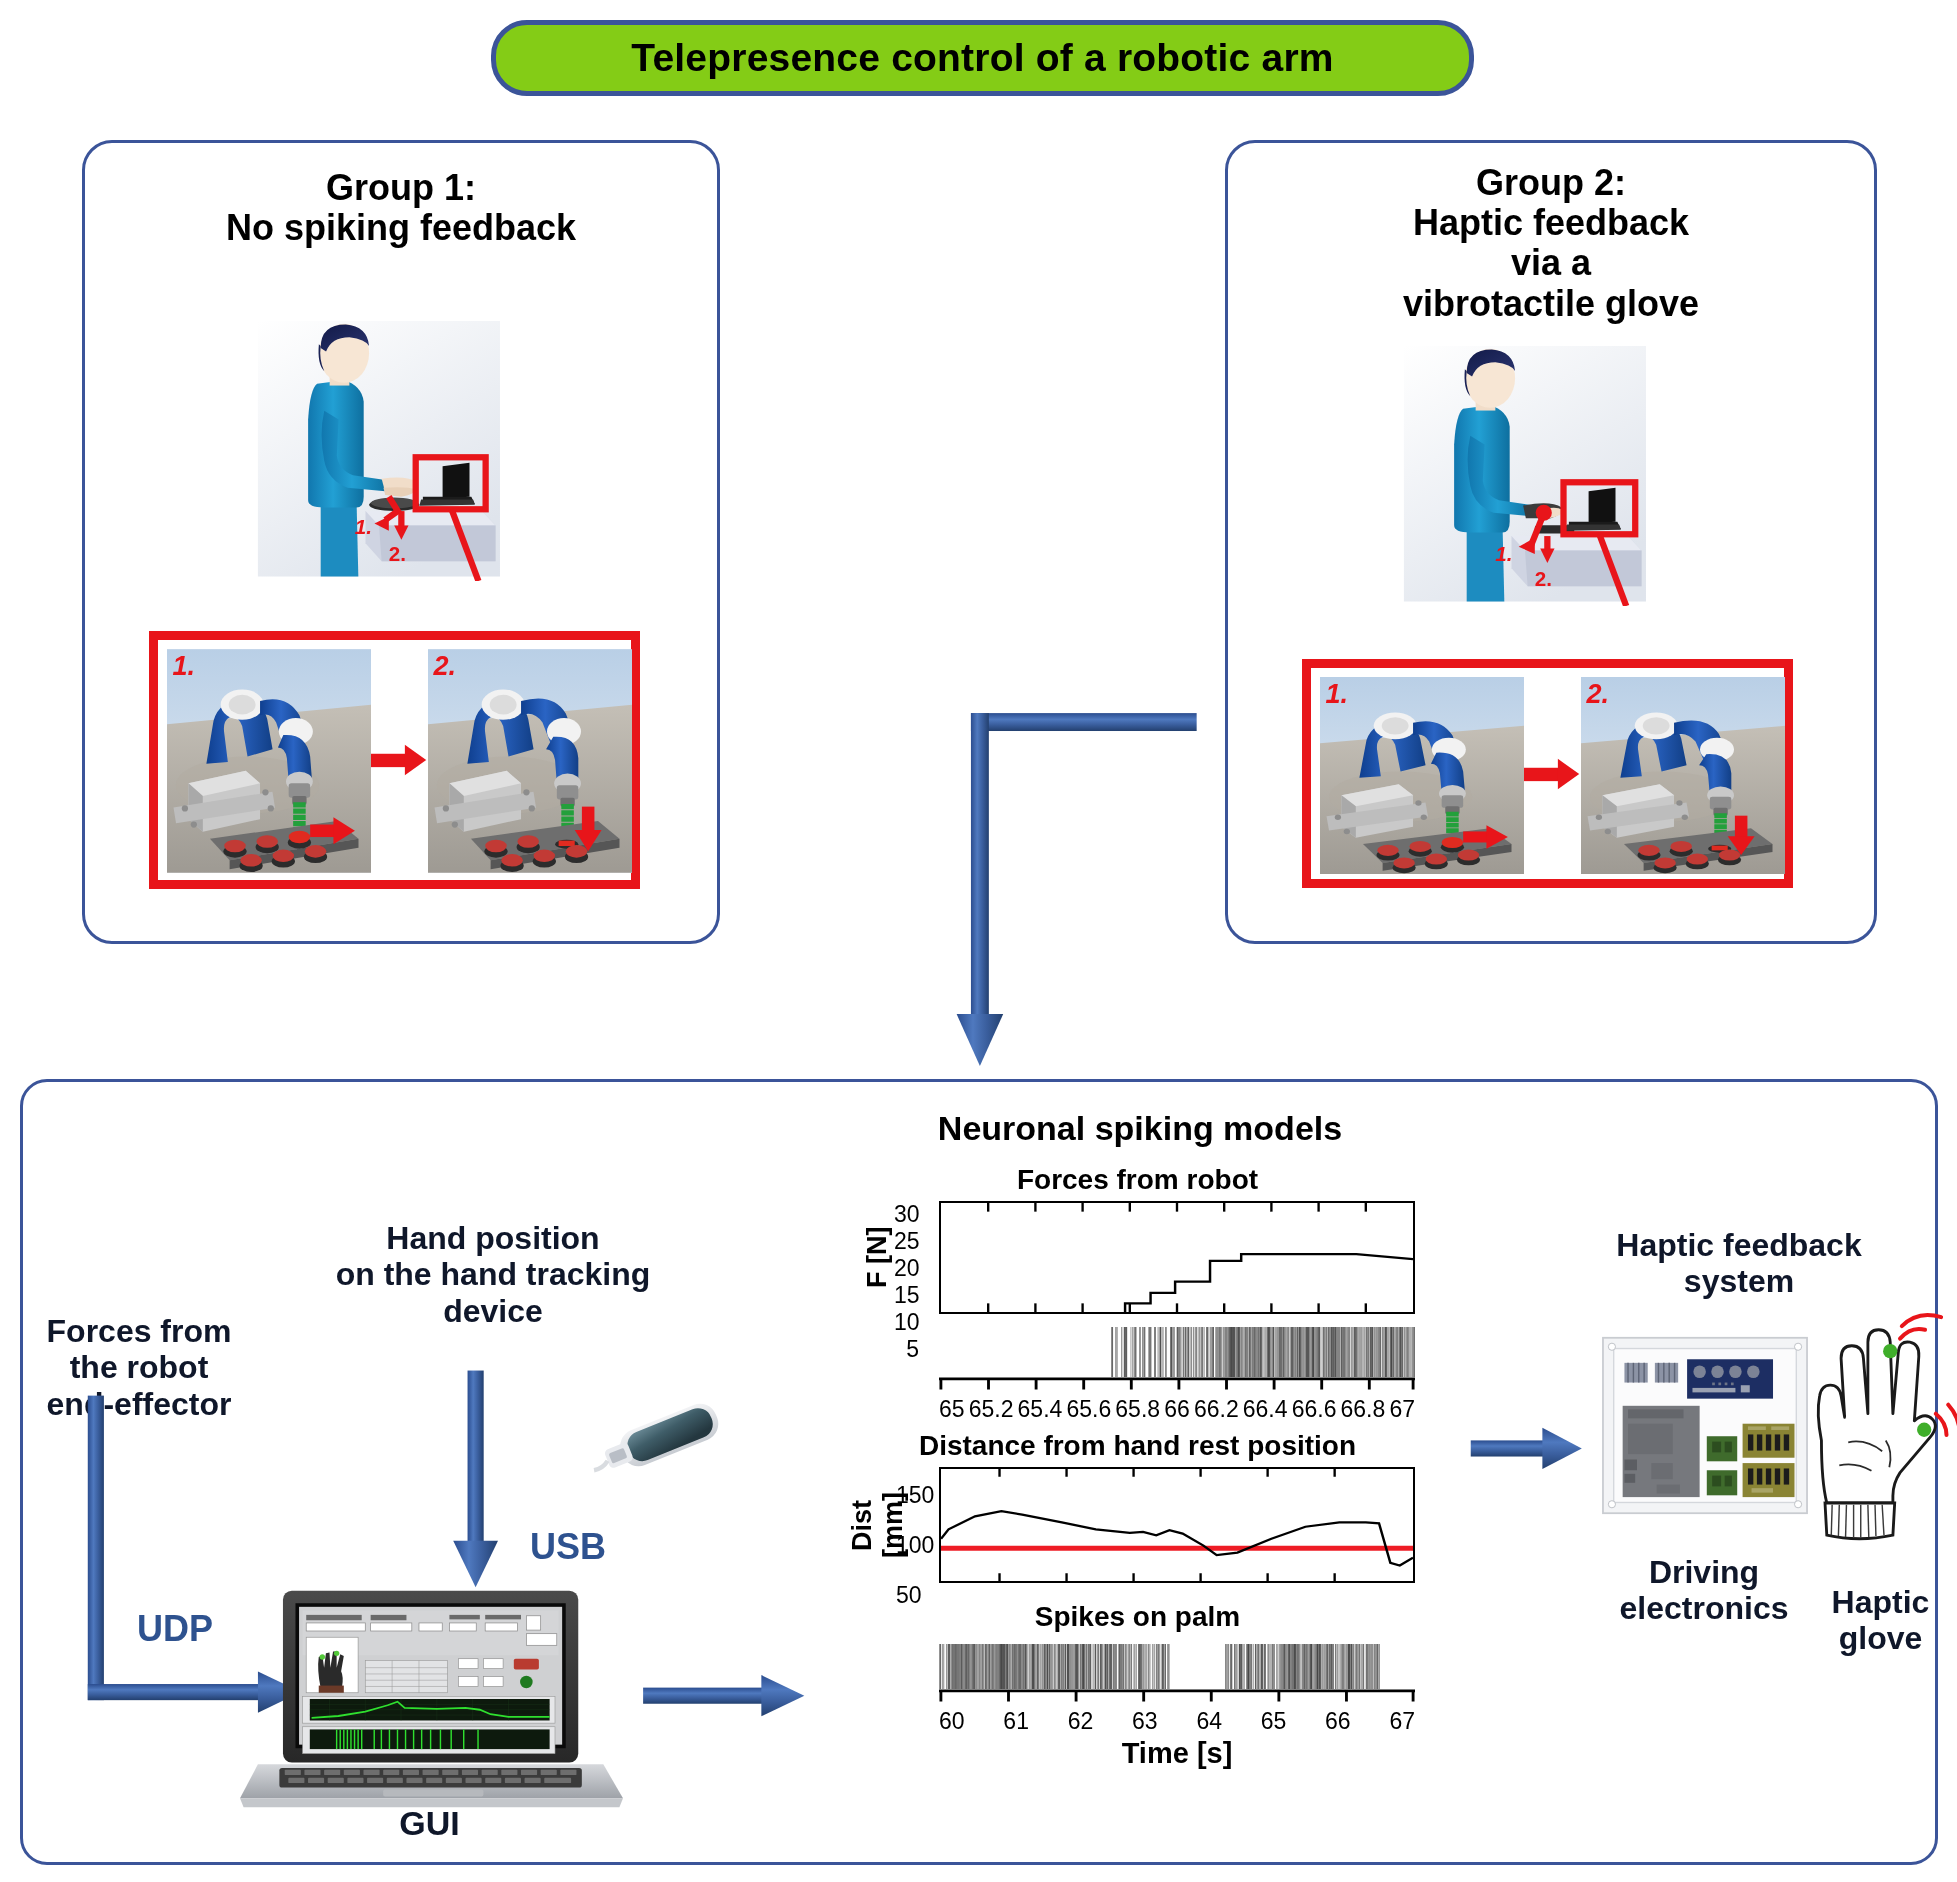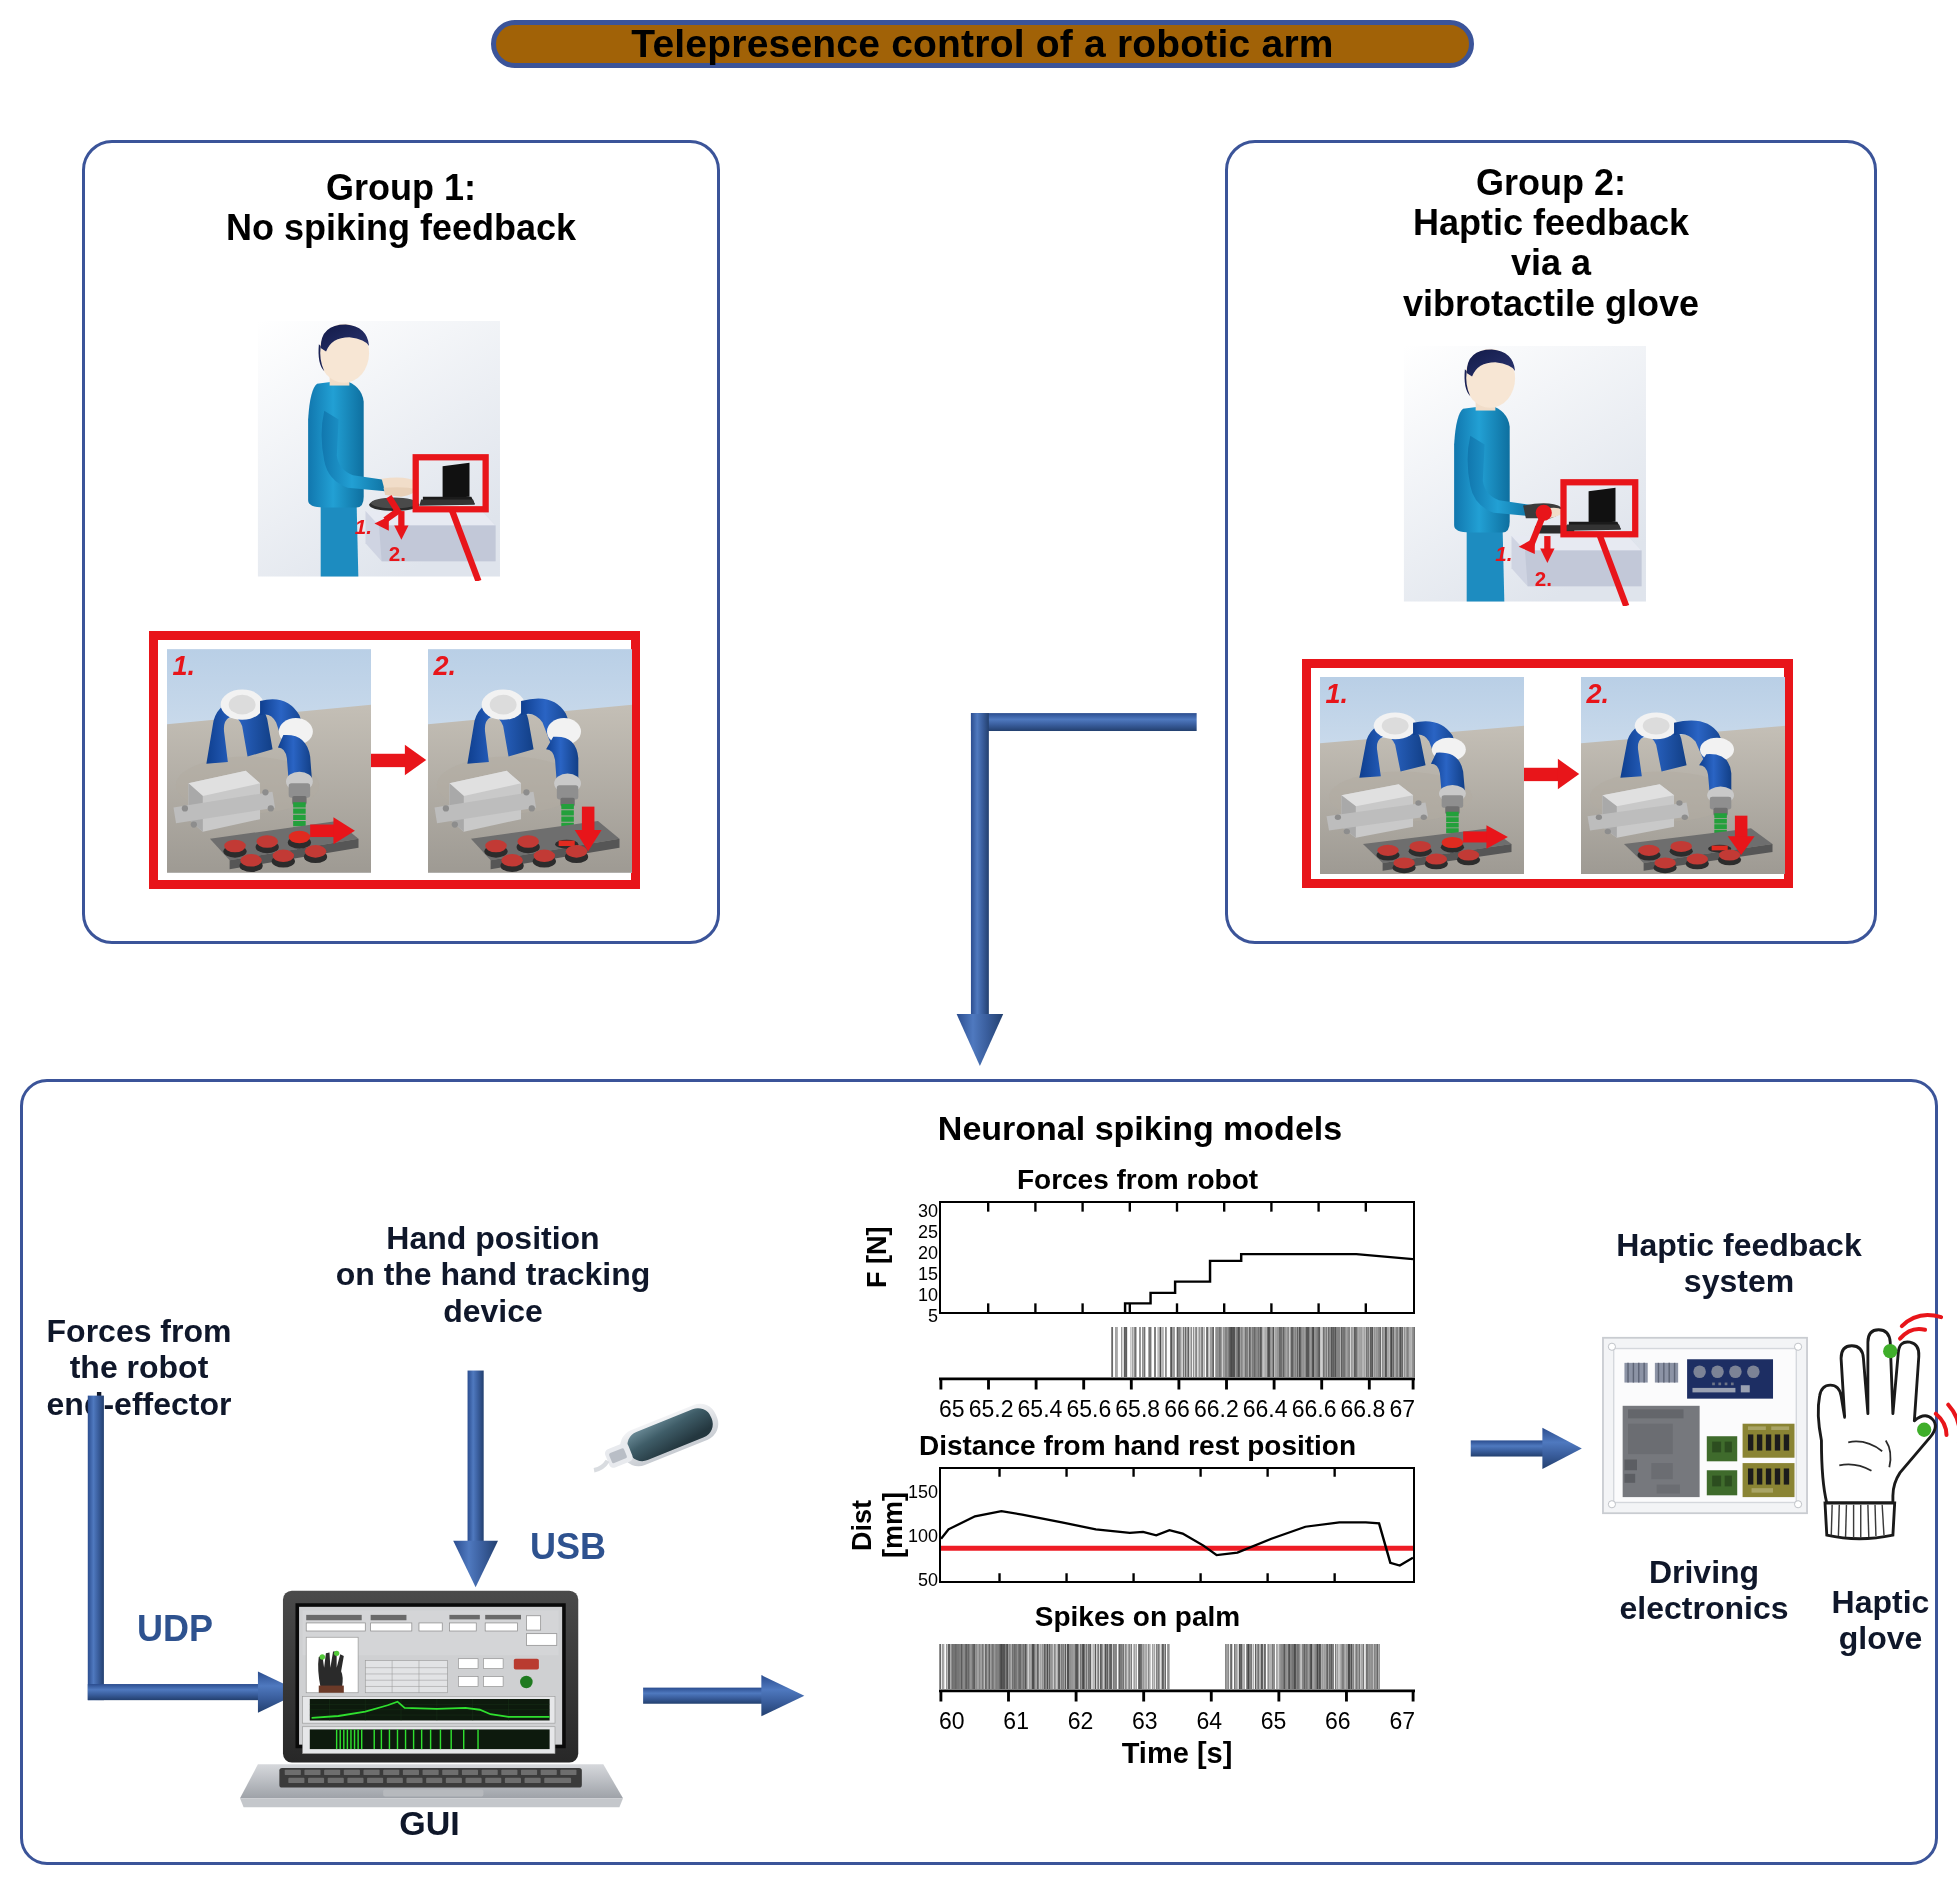--- a/index.html
+++ b/index.html
@@ -7,22 +7,22 @@
     width: 1958px; height: 1883px;
     background: #ffffff;
     font-family: "Liberation Sans", sans-serif;
     position: relative;
     overflow: hidden;
   }
 
   
   #title-box {
     position: absolute;
-    left: 491px; top: 19.7px; width: 983px; height: 48px;
-    background: #a16207;
+    left: 491px; top: 19.7px; width: 983px; height: 76px;
+    background: #84cc16;
     border: 5.4px solid #3b5499;
     border-radius: 36px;
     display: flex; align-items: center; justify-content: center;
   }
   #title-text {
     font-size: 39px; font-weight: bold; color: #000;
     letter-spacing: 0.2px;
   }
 
   
@@ -115,22 +115,22 @@
     text-align: center; font-weight: bold; font-size: 28px; color: #000;
   }
   .plot-row { display: flex; align-items: stretch; }
   .y-axis-label {
     writing-mode: vertical-rl; transform: rotate(180deg);
     font-size: 27px; font-weight: bold; text-align: center;
     display:flex; align-items:center; justify-content:center;
   }
   .ytick-col {
     display:flex; flex-direction:column; justify-content:space-between;
-    font-size: 18px; font-weight: 400; text-align: right;
-    padding-right: 1px; font-family: "Liberation Sans", sans-serif;
+    font-size: 23px; font-weight: 400; text-align: right;
+    padding-right: 20px; font-family: "Liberation Sans", sans-serif;
   }
   .plot-box { border: 2.7px solid #000; background: #fff; position: relative; }
   .raster-box { position: relative; background:#fff; }
   .xtick-row {
     display: flex; justify-content: space-between;
     font-size: 23px; padding-top: 1.8px;
   }
   #lbl-time {
     text-align:center; font-size: 29px; font-weight: bold; margin-top: 1.8px;
   }

